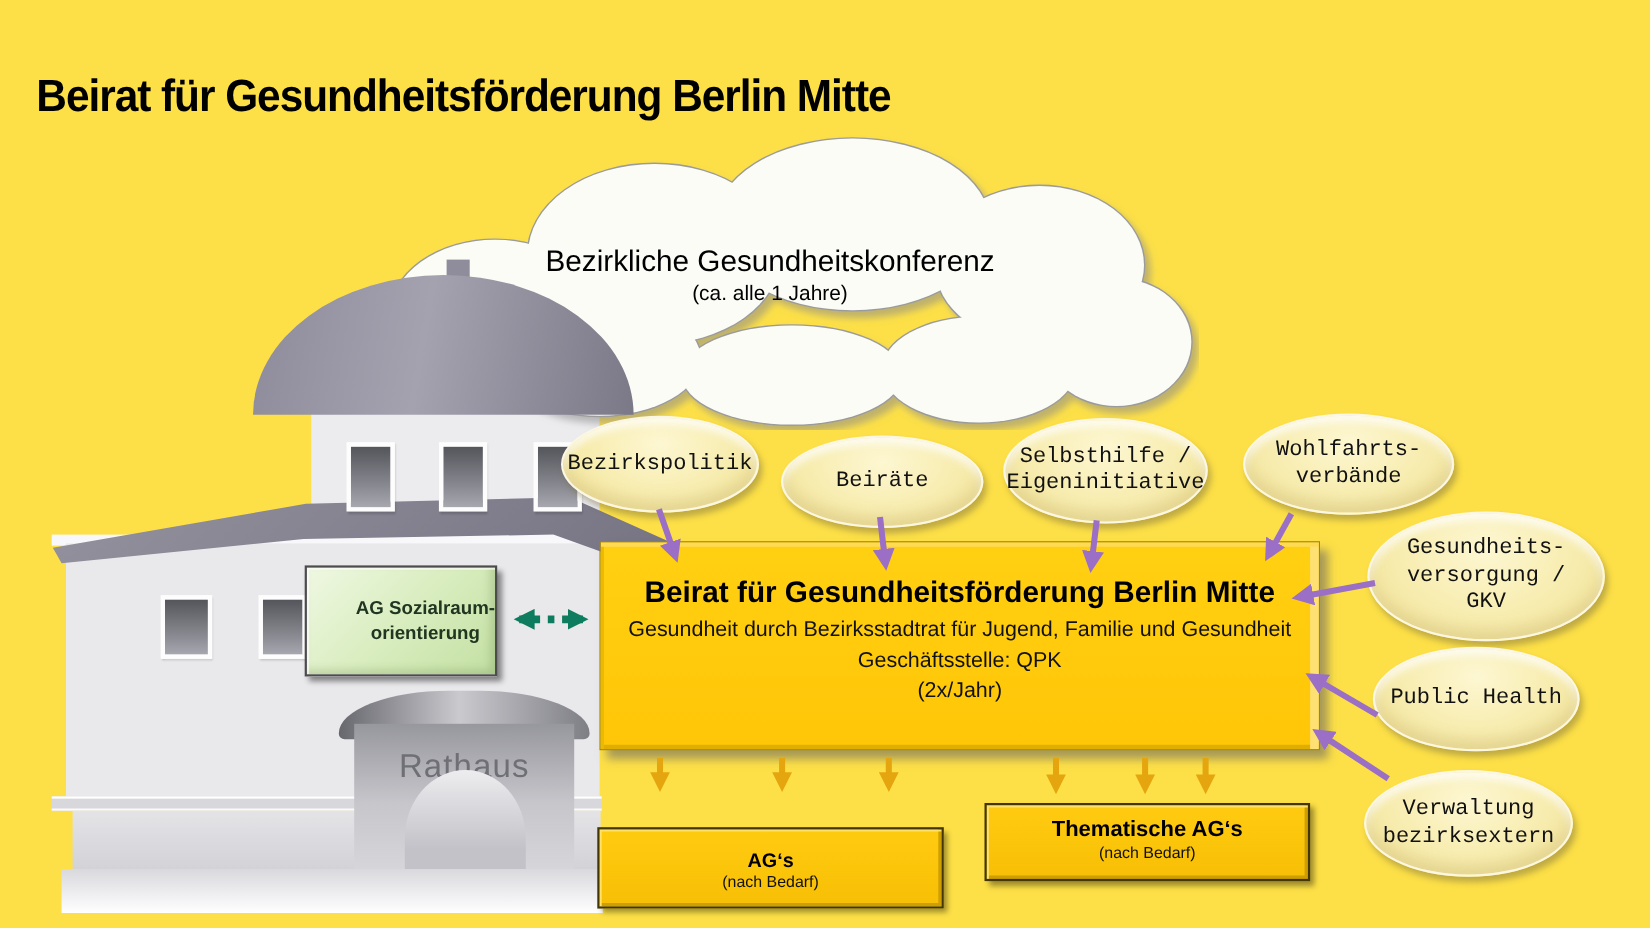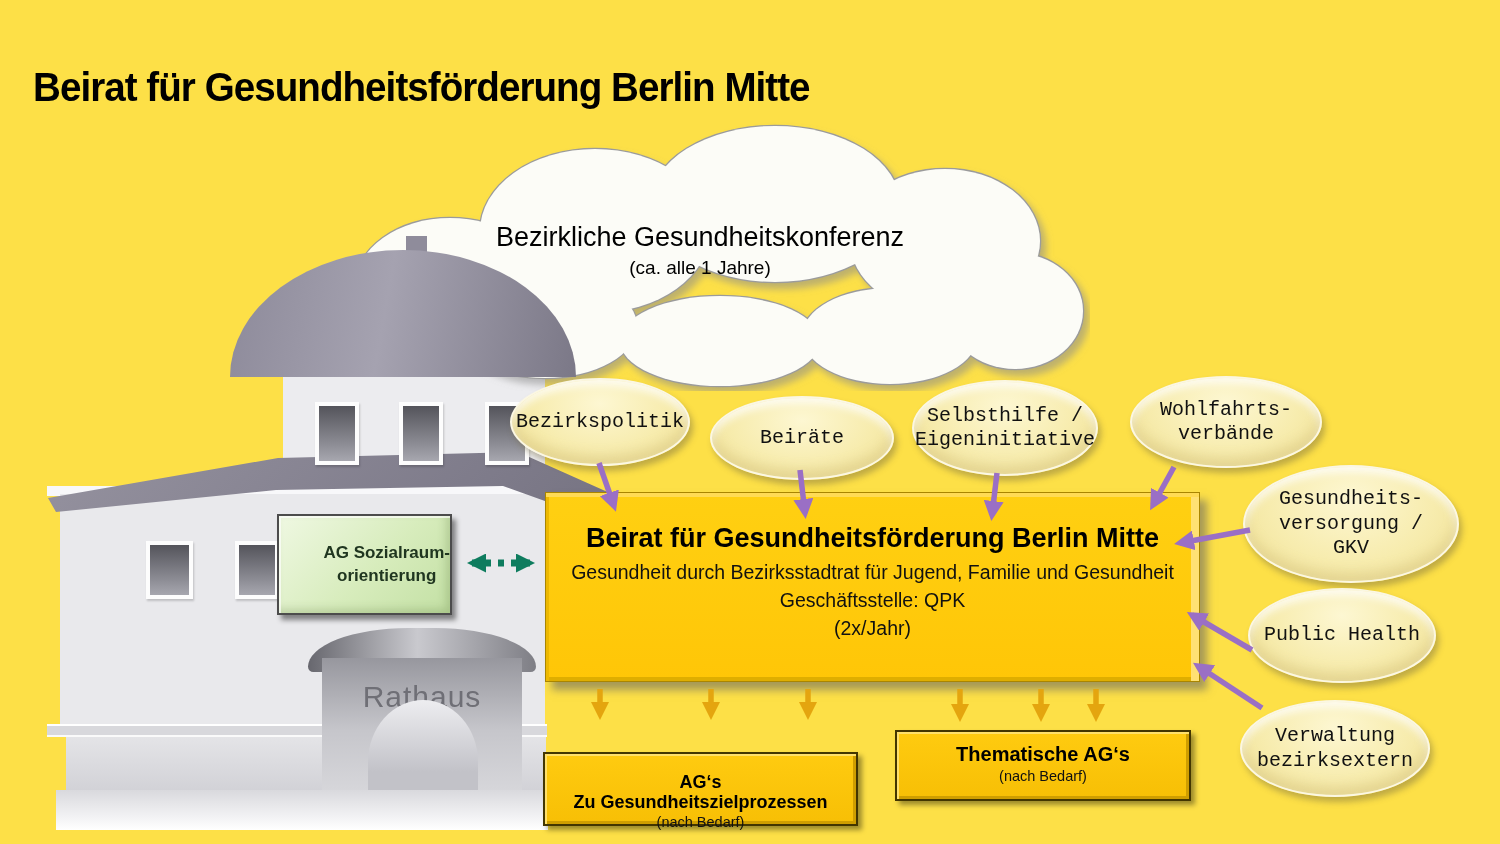--- a/index.html
+++ b/index.html
@@ -223,21 +223,20 @@
 
   <div class="abs main-box">
     <div class="main-box-title">Beirat für Gesundheitsförderung Berlin Mitte</div>
     <div class="main-box-line">Gesundheit durch Bezirksstadtrat für Jugend, Familie und Gesundheit</div>
     <div class="main-box-line">Geschäftsstelle: QPK</div>
     <div class="main-box-line">(2x/Jahr)</div>
   </div>
 
   <div class="gold-sub sub-left">
     <div class="sub-line-bold">AG‘s</div>
-    <div class="sub-line-bold">Zu Gesundheitszielprozessen</div>
     <div class="sub-line-small">(nach Bedarf)</div>
   </div>
   <div class="gold-sub sub-right">
     <div class="sub-line-big">Thematische AG‘s</div>
     <div class="sub-line-small">(nach Bedarf)</div>
   </div>
 
   <svg class="abs arrows" width="1500" height="844" viewBox="0 0 1500 844">
     <defs>
       <marker id="mpurple" markerUnits="userSpaceOnUse" markerWidth="22" markerHeight="20" refX="14" refY="10" orient="auto">

